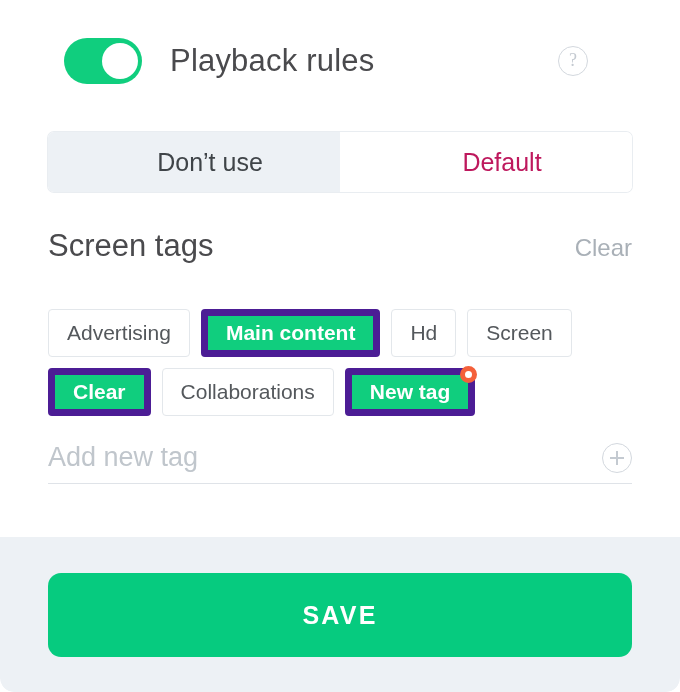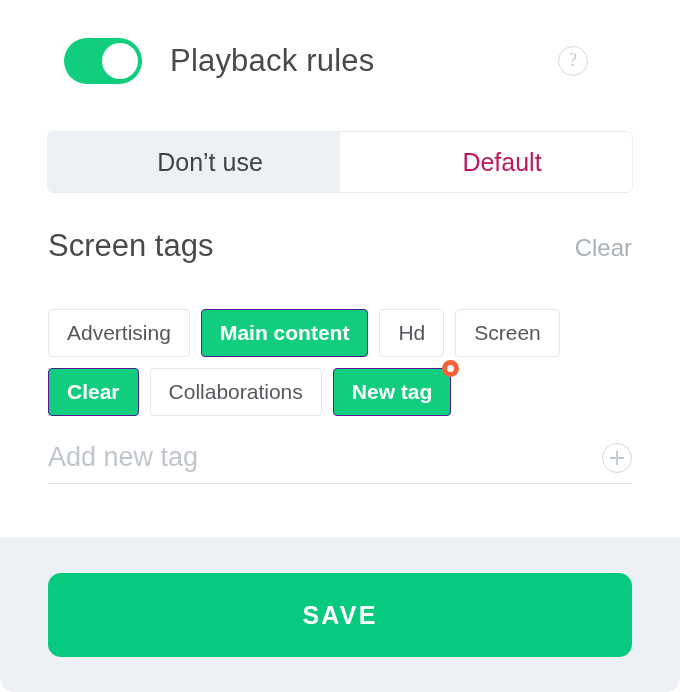--- a/index.html
+++ b/index.html
@@ -160,21 +160,21 @@
     cursor: pointer;
     white-space: nowrap;
   }
   .tag.off {
     background: #ffffff;
     border: 1px solid #e3e7eb;
     color: #54585c;
   }
   .tag.on {
     background: #10ce7e;
-    border: 1px solid #4c1d95;
+    border: 7px solid #4c1d95;
     color: #ffffff;
     font-weight: bold;
   }
   .tag .badge {
     position: absolute;
     top: -9px;
     right: -9px;
     width: 17px;
     height: 17px;
     border-radius: 50%;

